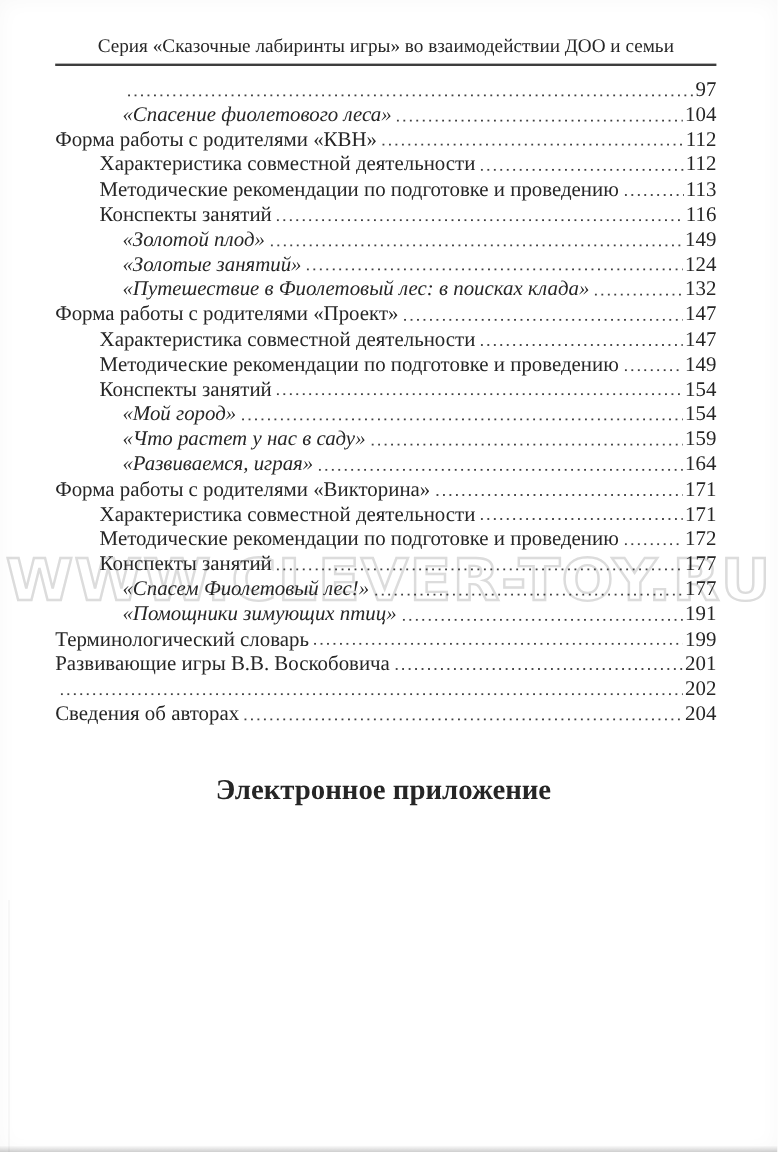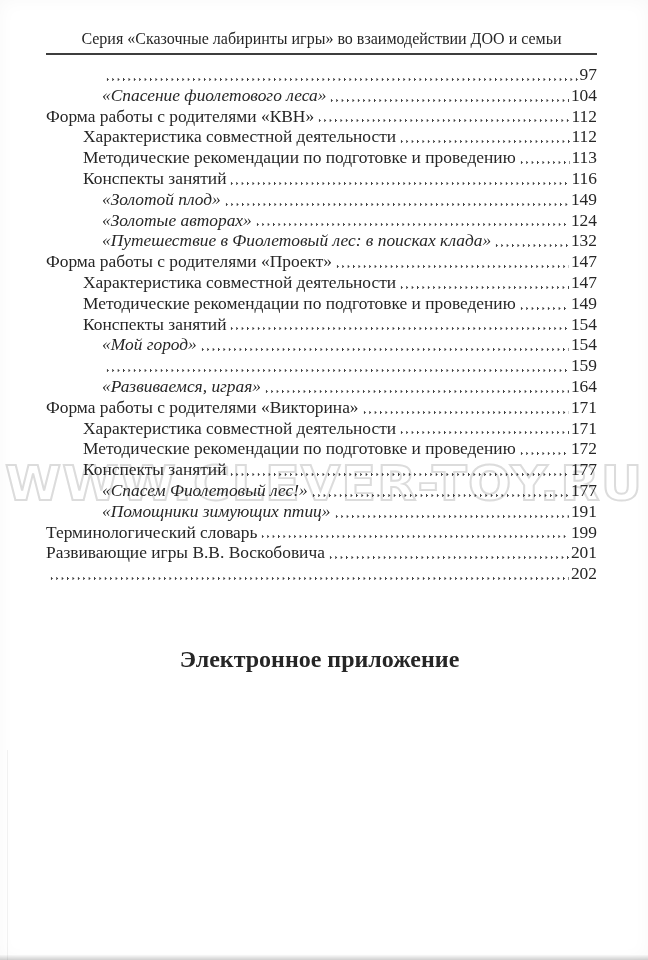--- a/index.html
+++ b/index.html
@@ -143,21 +143,21 @@
     <span class="label">Конспекты занятий</span>
     <span class="leader"></span>
     <span class="pnum">116</span>
   </div>
       <div class="row lvl2">
     <span class="label">«Золотой плод»</span>
     <span class="leader"></span>
     <span class="pnum">149</span>
   </div>
       <div class="row lvl2">
-    <span class="label">«Золотые авторах»</span>
+    <span class="label">«Золотые занятий»</span>
     <span class="leader"></span>
     <span class="pnum">124</span>
   </div>
       <div class="row lvl2">
     <span class="label">«Путешествие в Фиолетовый лес: в поисках клада»</span>
     <span class="leader"></span>
     <span class="pnum">132</span>
   </div>
       <div class="row lvl0">
     <span class="label">Форма работы с родителями «Проект»</span>
@@ -178,20 +178,21 @@
     <span class="label">Конспекты занятий</span>
     <span class="leader"></span>
     <span class="pnum">154</span>
   </div>
       <div class="row lvl2">
     <span class="label">«Мой город»</span>
     <span class="leader"></span>
     <span class="pnum">154</span>
   </div>
       <div class="row lvl2">
+    <span class="label">«Что растет у нас в саду»</span>
     <span class="leader"></span>
     <span class="pnum">159</span>
   </div>
       <div class="row lvl2">
     <span class="label">«Развиваемся, играя»</span>
     <span class="leader"></span>
     <span class="pnum">164</span>
   </div>
       <div class="row lvl0">
     <span class="label">Форма работы с родителями «Викторина»</span>
@@ -229,20 +230,25 @@
     <span class="pnum">199</span>
   </div>
       <div class="row lvl0">
     <span class="label">Развивающие игры В.В. Воскобовича</span>
     <span class="leader"></span>
     <span class="pnum">201</span>
   </div>
       <div class="row lvl0">
     <span class="leader"></span>
     <span class="pnum">202</span>
+  </div>
+      <div class="row lvl0">
+    <span class="label">Сведения об авторах</span>
+    <span class="leader"></span>
+    <span class="pnum">204</span>
   </div>
     </div>
 
   <div class="appendix-heading">Электронное приложение</div>
 
   <div class="edge-left"></div>
   <div class="edge-bottom"></div>
 </div>
 
 </body></html>

